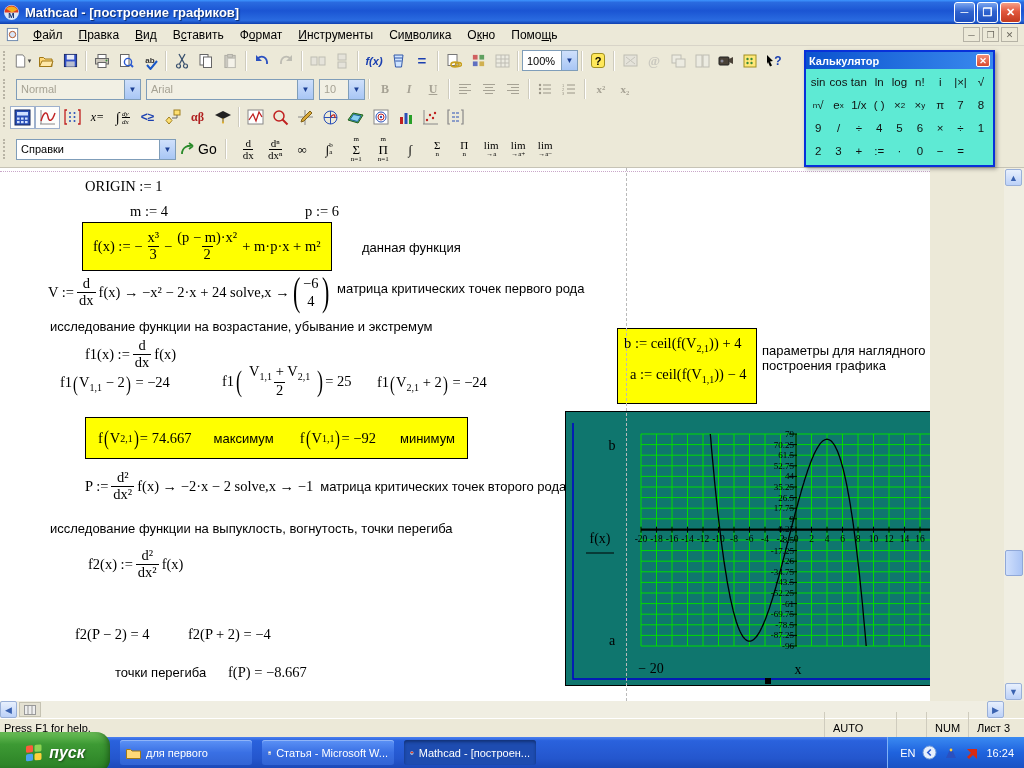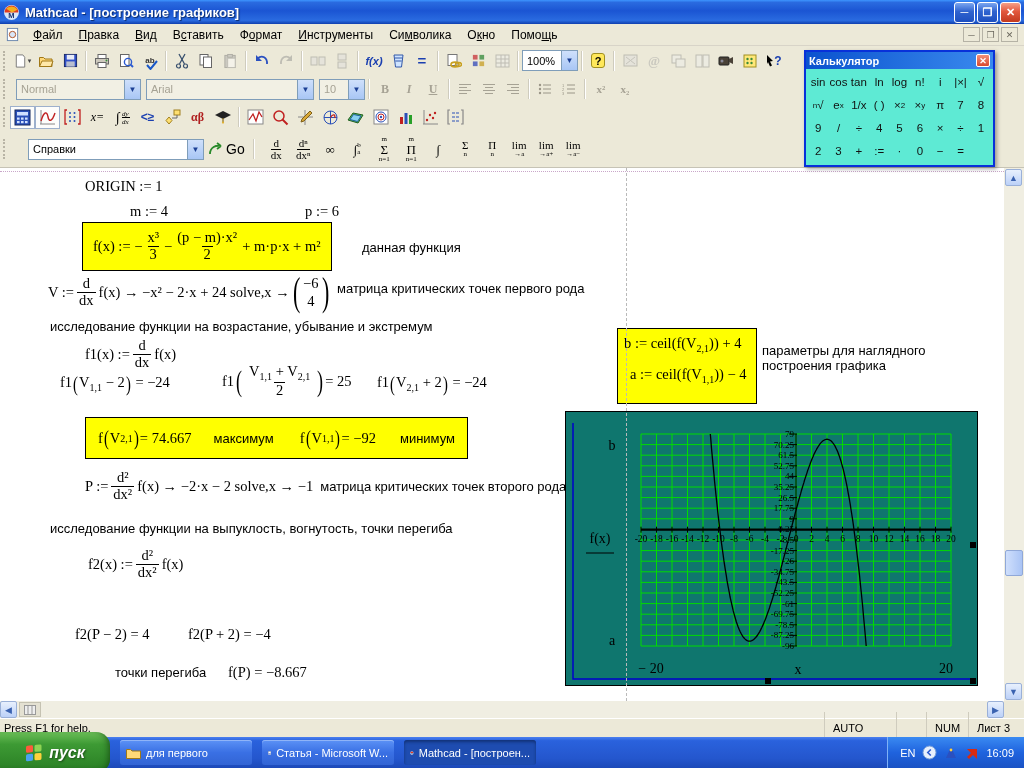--- a/index.html
+++ b/index.html
@@ -53,21 +53,21 @@
   border:1px solid transparent; }
 .palbtn.on { border:1px solid #9db0cc; background:#fdfdfb; }
 .calc-op { width:27px; height:30px; display:flex; flex-direction:column; align-items:center; justify-content:center;
   font-family:"Liberation Serif",serif; font-size:11px; line-height:1; flex:none; color:#000; }
 .calc-op .fr-top { border-bottom:1px solid #000; padding:0 2px; }
 .calc-op .tiny { font-size:7px; }
 .calc-op .big { font-size:13px; }
 .gobtn { display:flex; align-items:center; font-size:14px; margin-left:4px; }
 
 
-.worksheet { position:absolute; left:0; top:168px; width:1004px; height:533px; background:#fff; overflow:hidden; }
+.worksheet { position:absolute; left:0; top:168px; width:930px; height:533px; background:#fff; overflow:hidden; }
 .pb-top { position:absolute; left:0; top:3px; width:100%; border-top:1px dotted #c9a7c9; }
 .pb-vert { position:absolute; left:626px; top:0; height:533px; border-left:1px dashed #b9b9b9; z-index:5; }
 .region { position:absolute; font-family:"Liberation Serif",serif; font-size:14.5px; white-space:nowrap; }
 .region .comment, .comment { font-family:"Liberation Sans",sans-serif; font-size:13px; }
 .hl { background:#ffff00; border:1px solid #000; }
 .frac { display:inline-flex; flex-direction:column; align-items:center; vertical-align:middle; line-height:1.1; margin:0 3px; }
 .frac .den { border-top:1px solid #000; padding:0 2px; }
 .frac .num { padding:0 2px; }
 sub { font-size:10px; }
 .bigp { display:inline-block; font-size:40px; font-weight:300; transform:scaleX(.55); vertical-align:middle;
@@ -573,21 +573,21 @@
             <line x1="9" y1="8" x2="12" y2="8"></line>
             <line x1="5" y1="12" x2="8" y2="12"></line>
             <line x1="9" y1="12" x2="12" y2="12"></line>
           </g>
         </svg>
     </div>
   </div>
 
   <div class="tb tb4">
     <span class="grip"></span>
-    <div class="combo" style="width:176px;margin-left:18px">
+    <div class="combo" style="width:160px;margin-left:6px">
       <span class="cval">Справки</span>
       <span class="carr">▼</span>
     </div>
     <div class="gobtn">
       <svg width="16" height="14" viewBox="0 0 16 14">
           <path d="M2 12 C2 5 8 3 13 4 M13 4l-4-3M13 4l-4 3" fill="none" stroke="#2a8a2a" stroke-width="1.8"></path>
         </svg>
       <span style="margin-left:2px">Go</span>
     </div>
     <span class="tsep" style="margin:0 8px"></span>
@@ -981,21 +981,21 @@
           <circle cx="7.5" cy="7.5" r="6.5" fill="#e8f0fd" stroke="#7aa0d8"></circle>
           <path d="M8.8 4.5L5.8 7.5l3 3" fill="none" stroke="#2a5ad0" stroke-width="1.6"></path>
         </svg>
       <svg width="14" height="14" viewBox="0 0 14 14">
           <path d="M2 12L7 1l5 11z" fill="#2a50c0"></path>
           <circle cx="7" cy="4" r="1.4" fill="#ffd23c"></circle>
         </svg>
       <svg width="14" height="14" viewBox="0 0 14 14">
           <path d="M2 3l4 4-4 4 2 2 4-4 4 4V3z" fill="#d82a10"></path>
         </svg>
-      <span>16:09</span>
+      <span>16:24</span>
     </div>
   </div>
 
   <div class="calcpal">
     <div class="ptitle">
       <span>Калькулятор</span>
       <span class="pclose">✕</span>
     </div>
     <div class="calcgrid" id="calc-grid">
         <div class="calckey">sin</div>

